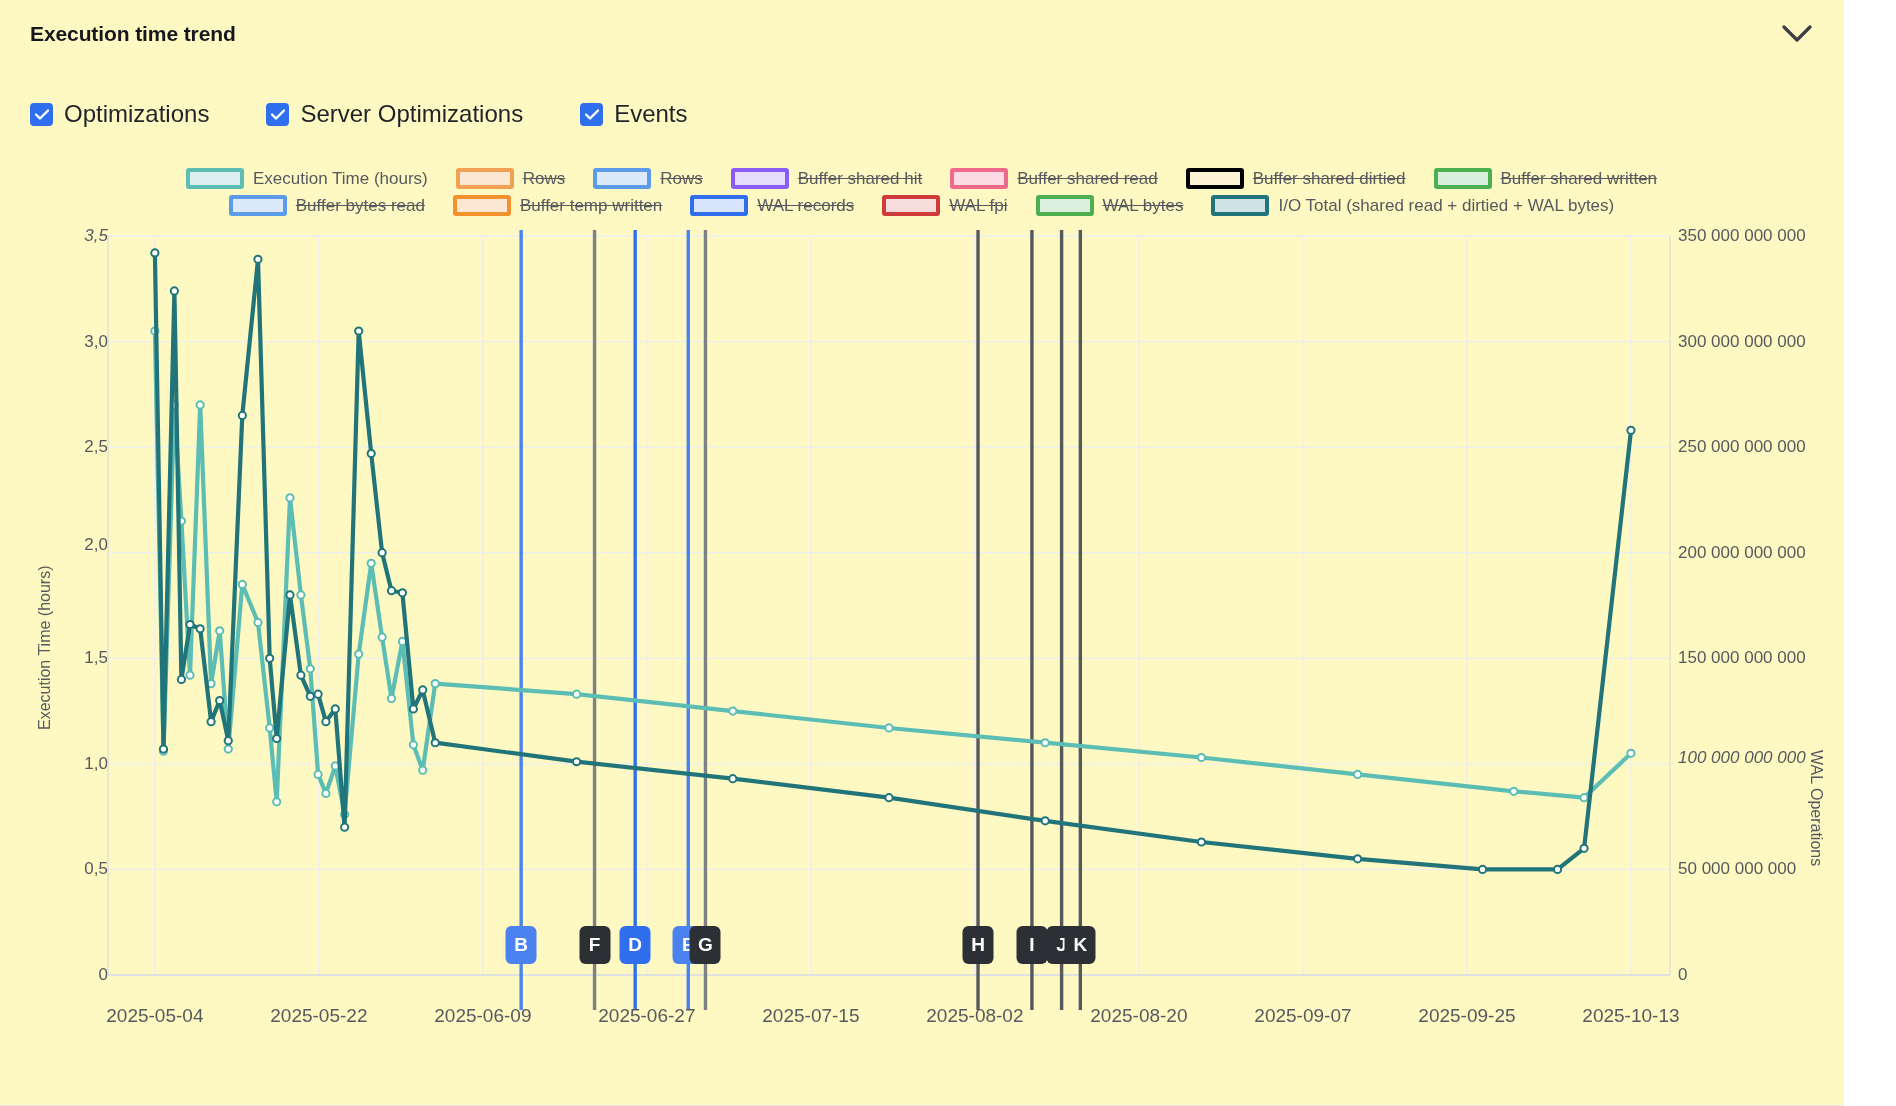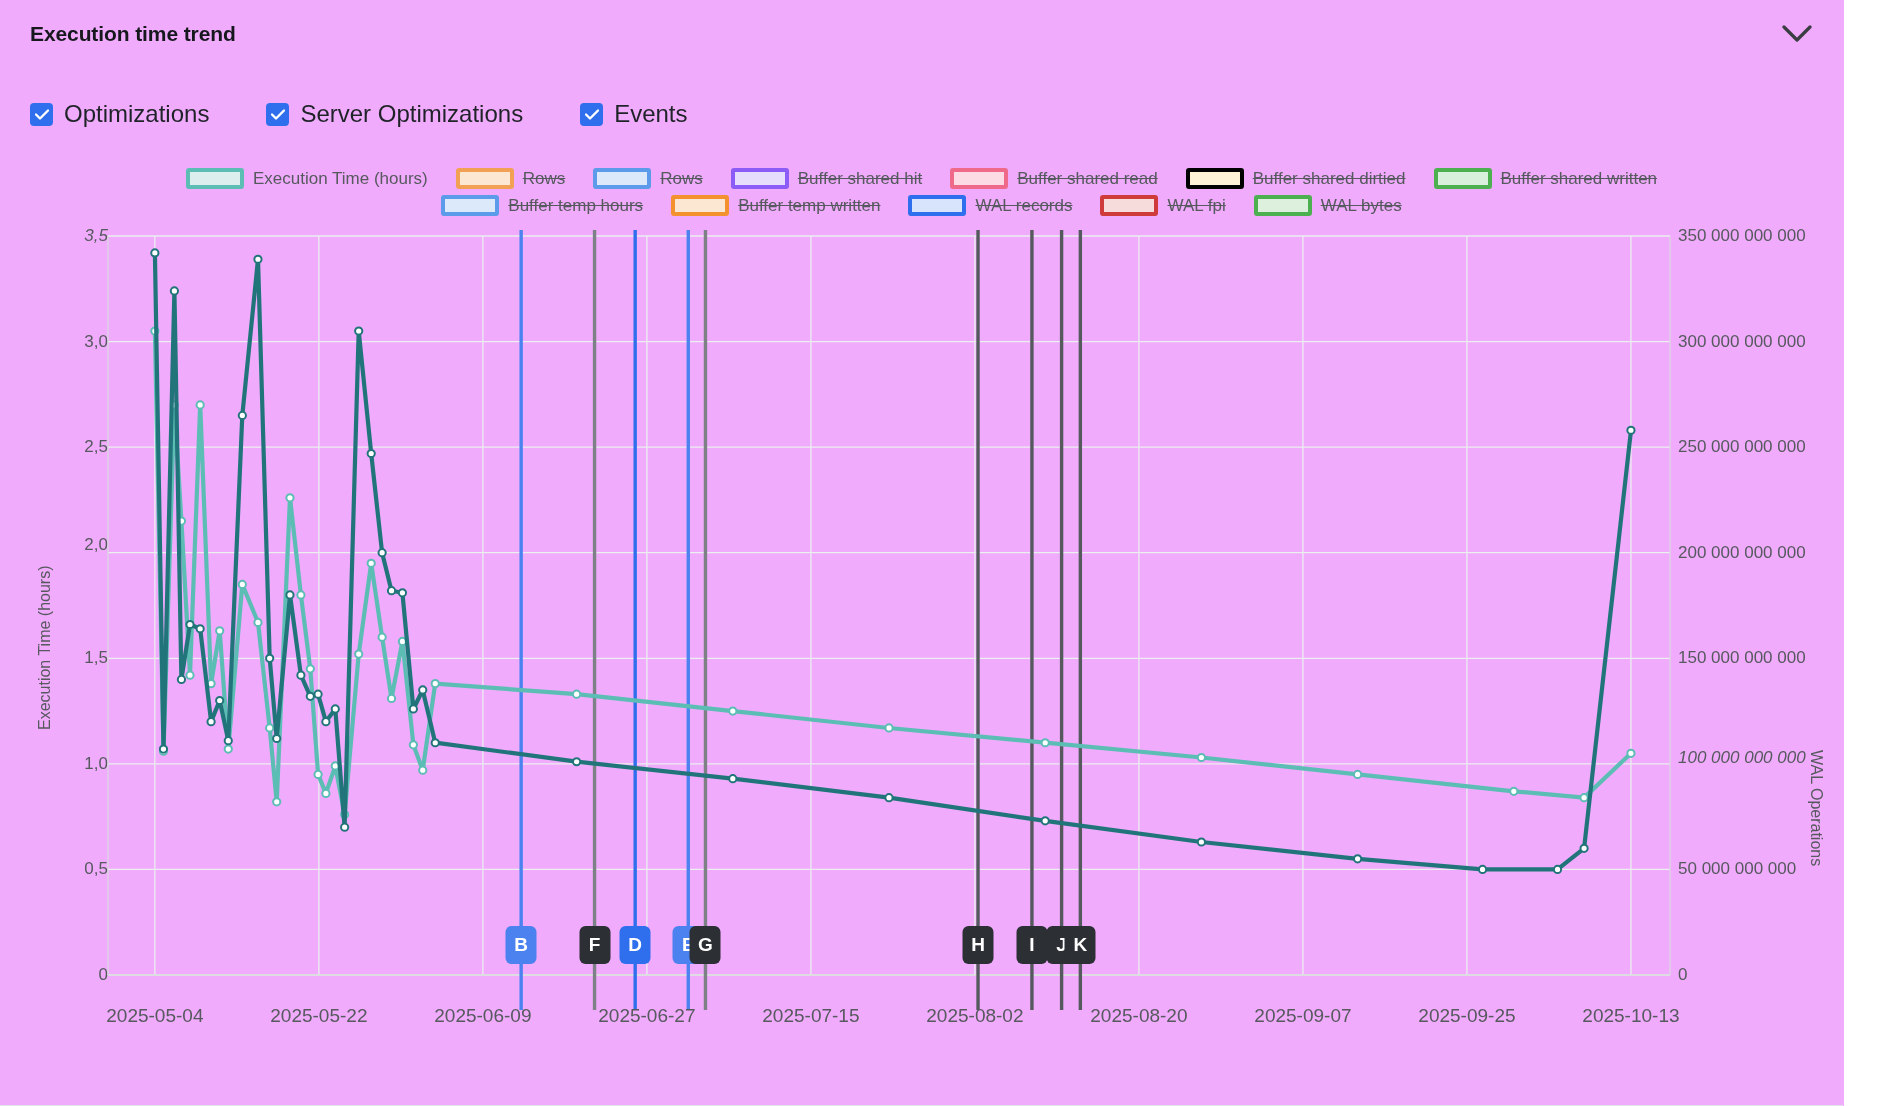--- a/index.html
+++ b/index.html
@@ -7,21 +7,21 @@
   body {
     width:1896px; height:1106px;
     background:#ffffff;
     font-family:"Liberation Sans", sans-serif;
     color:#1f2328;
     overflow:hidden;
   }
   .panel {
     position:relative;
     width:1896px; height:1106px;
-    background:#f0abfc;
+    background:#fef9c3;
     border-right:1px solid #e3e5e8;
     padding:0;
   }
   
   .panel-header {
     position:absolute; left:0; top:0; width:1843px; height:68px;
     display:flex; align-items:center; justify-content:space-between;
     padding:0 26px 0 30px;
   }
   .panel-title {
@@ -168,37 +168,41 @@
           <span class="legend-text">Buffer shared dirtied</span>
         </div>
         <div class="legend-item off">
           <span class="swatch" style="background: rgb(216, 240, 220); border-color: rgb(76, 175, 80);"></span>
           <span class="legend-text">Buffer shared written</span>
         </div>
       </div>
       <div class="legend-row">
         <div class="legend-item off">
           <span class="swatch" style="background: rgb(219, 233, 251); border-color: rgb(91, 155, 234);"></span>
-          <span class="legend-text">Buffer temp hours</span>
+          <span class="legend-text">Buffer bytes read</span>
         </div>
         <div class="legend-item off">
           <span class="swatch" style="background: rgb(252, 231, 210); border-color: rgb(242, 145, 46);"></span>
           <span class="legend-text">Buffer temp written</span>
         </div>
         <div class="legend-item off">
           <span class="swatch" style="background: rgb(215, 228, 251); border-color: rgb(47, 111, 237);"></span>
           <span class="legend-text">WAL records</span>
         </div>
         <div class="legend-item off">
           <span class="swatch" style="background: rgb(247, 220, 220); border-color: rgb(207, 58, 58);"></span>
           <span class="legend-text">WAL fpi</span>
         </div>
         <div class="legend-item off">
           <span class="swatch" style="background: rgb(221, 240, 222); border-color: rgb(76, 175, 80);"></span>
           <span class="legend-text">WAL bytes</span>
+        </div>
+        <div class="legend-item">
+          <span class="swatch" style="background: rgb(207, 227, 226); border-color: rgb(33, 117, 122);"></span>
+          <span class="legend-text">I/O Total (shared read + dirtied + WAL bytes)</span>
         </div>
       </div>
     </div>
 
   <div class="plot-wrap" id="plot-wrap">
     <div class="ytick-left-box" id="ytl">
         <div class="ytick-left" style="top: 745px;">0</div>
         <div class="ytick-left" style="top: 639.429px;">0,5</div>
         <div class="ytick-left" style="top: 533.857px;">1,0</div>
         <div class="ytick-left" style="top: 428.286px;">1,5</div>

